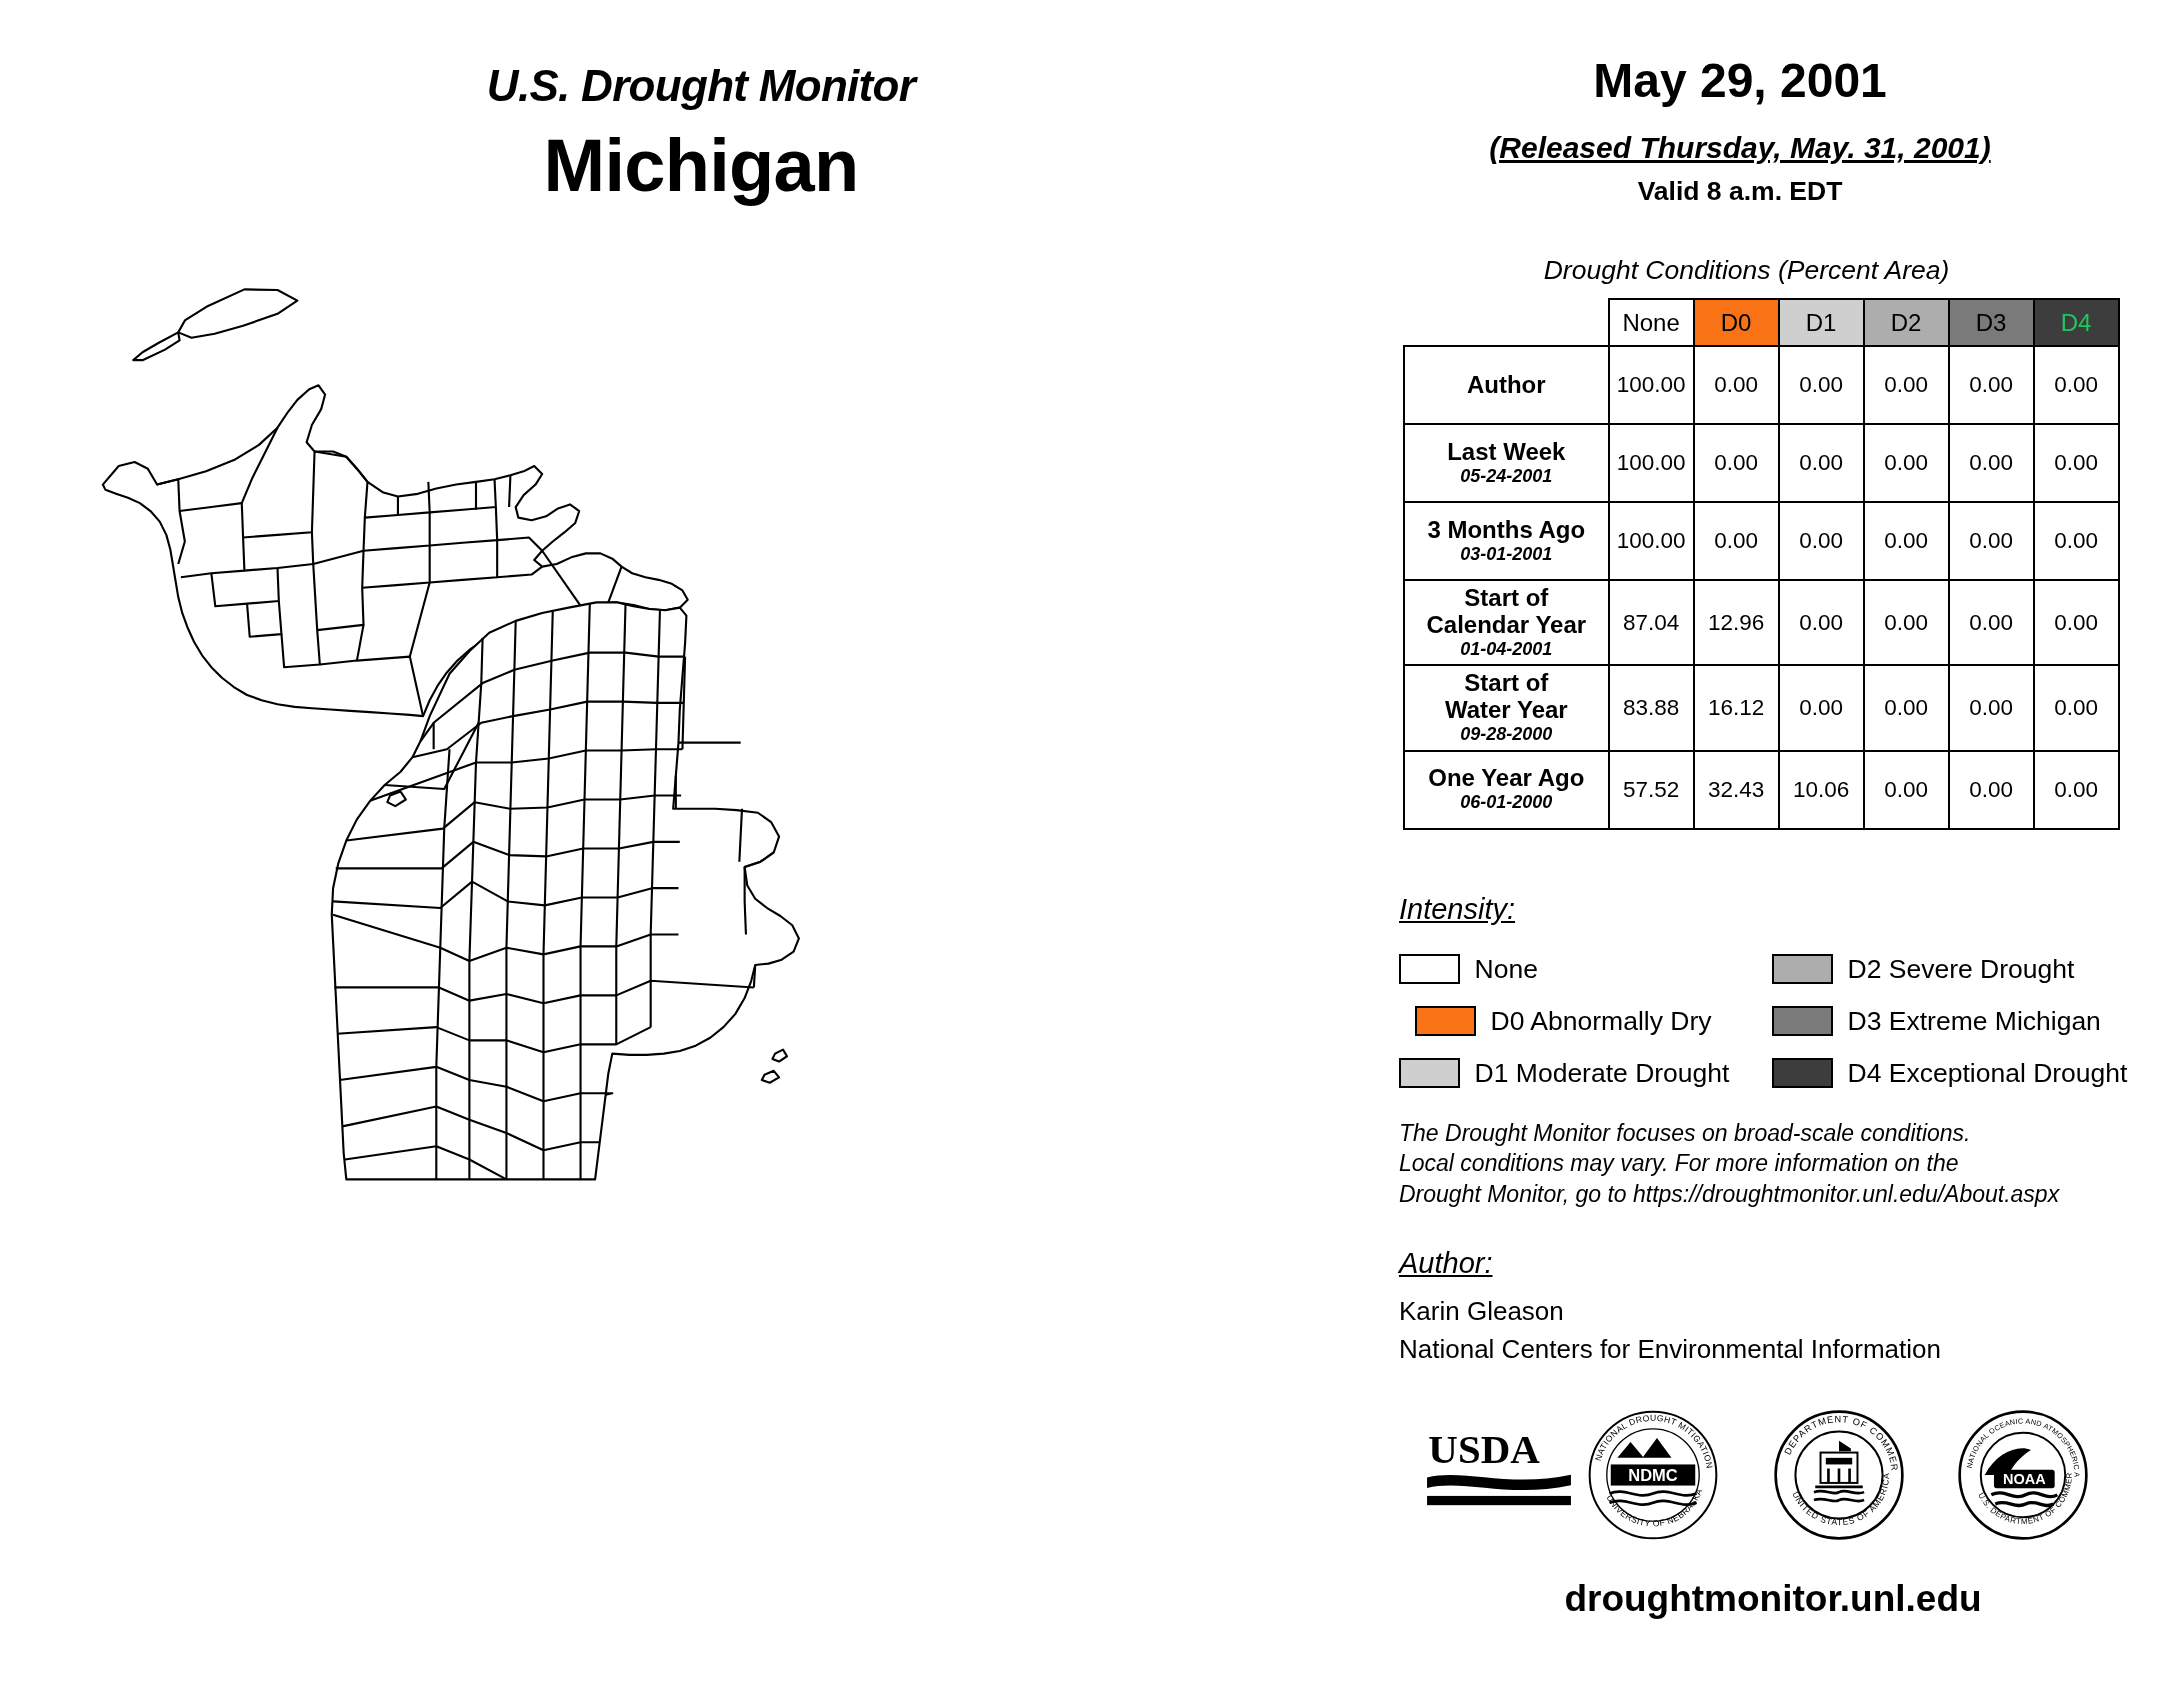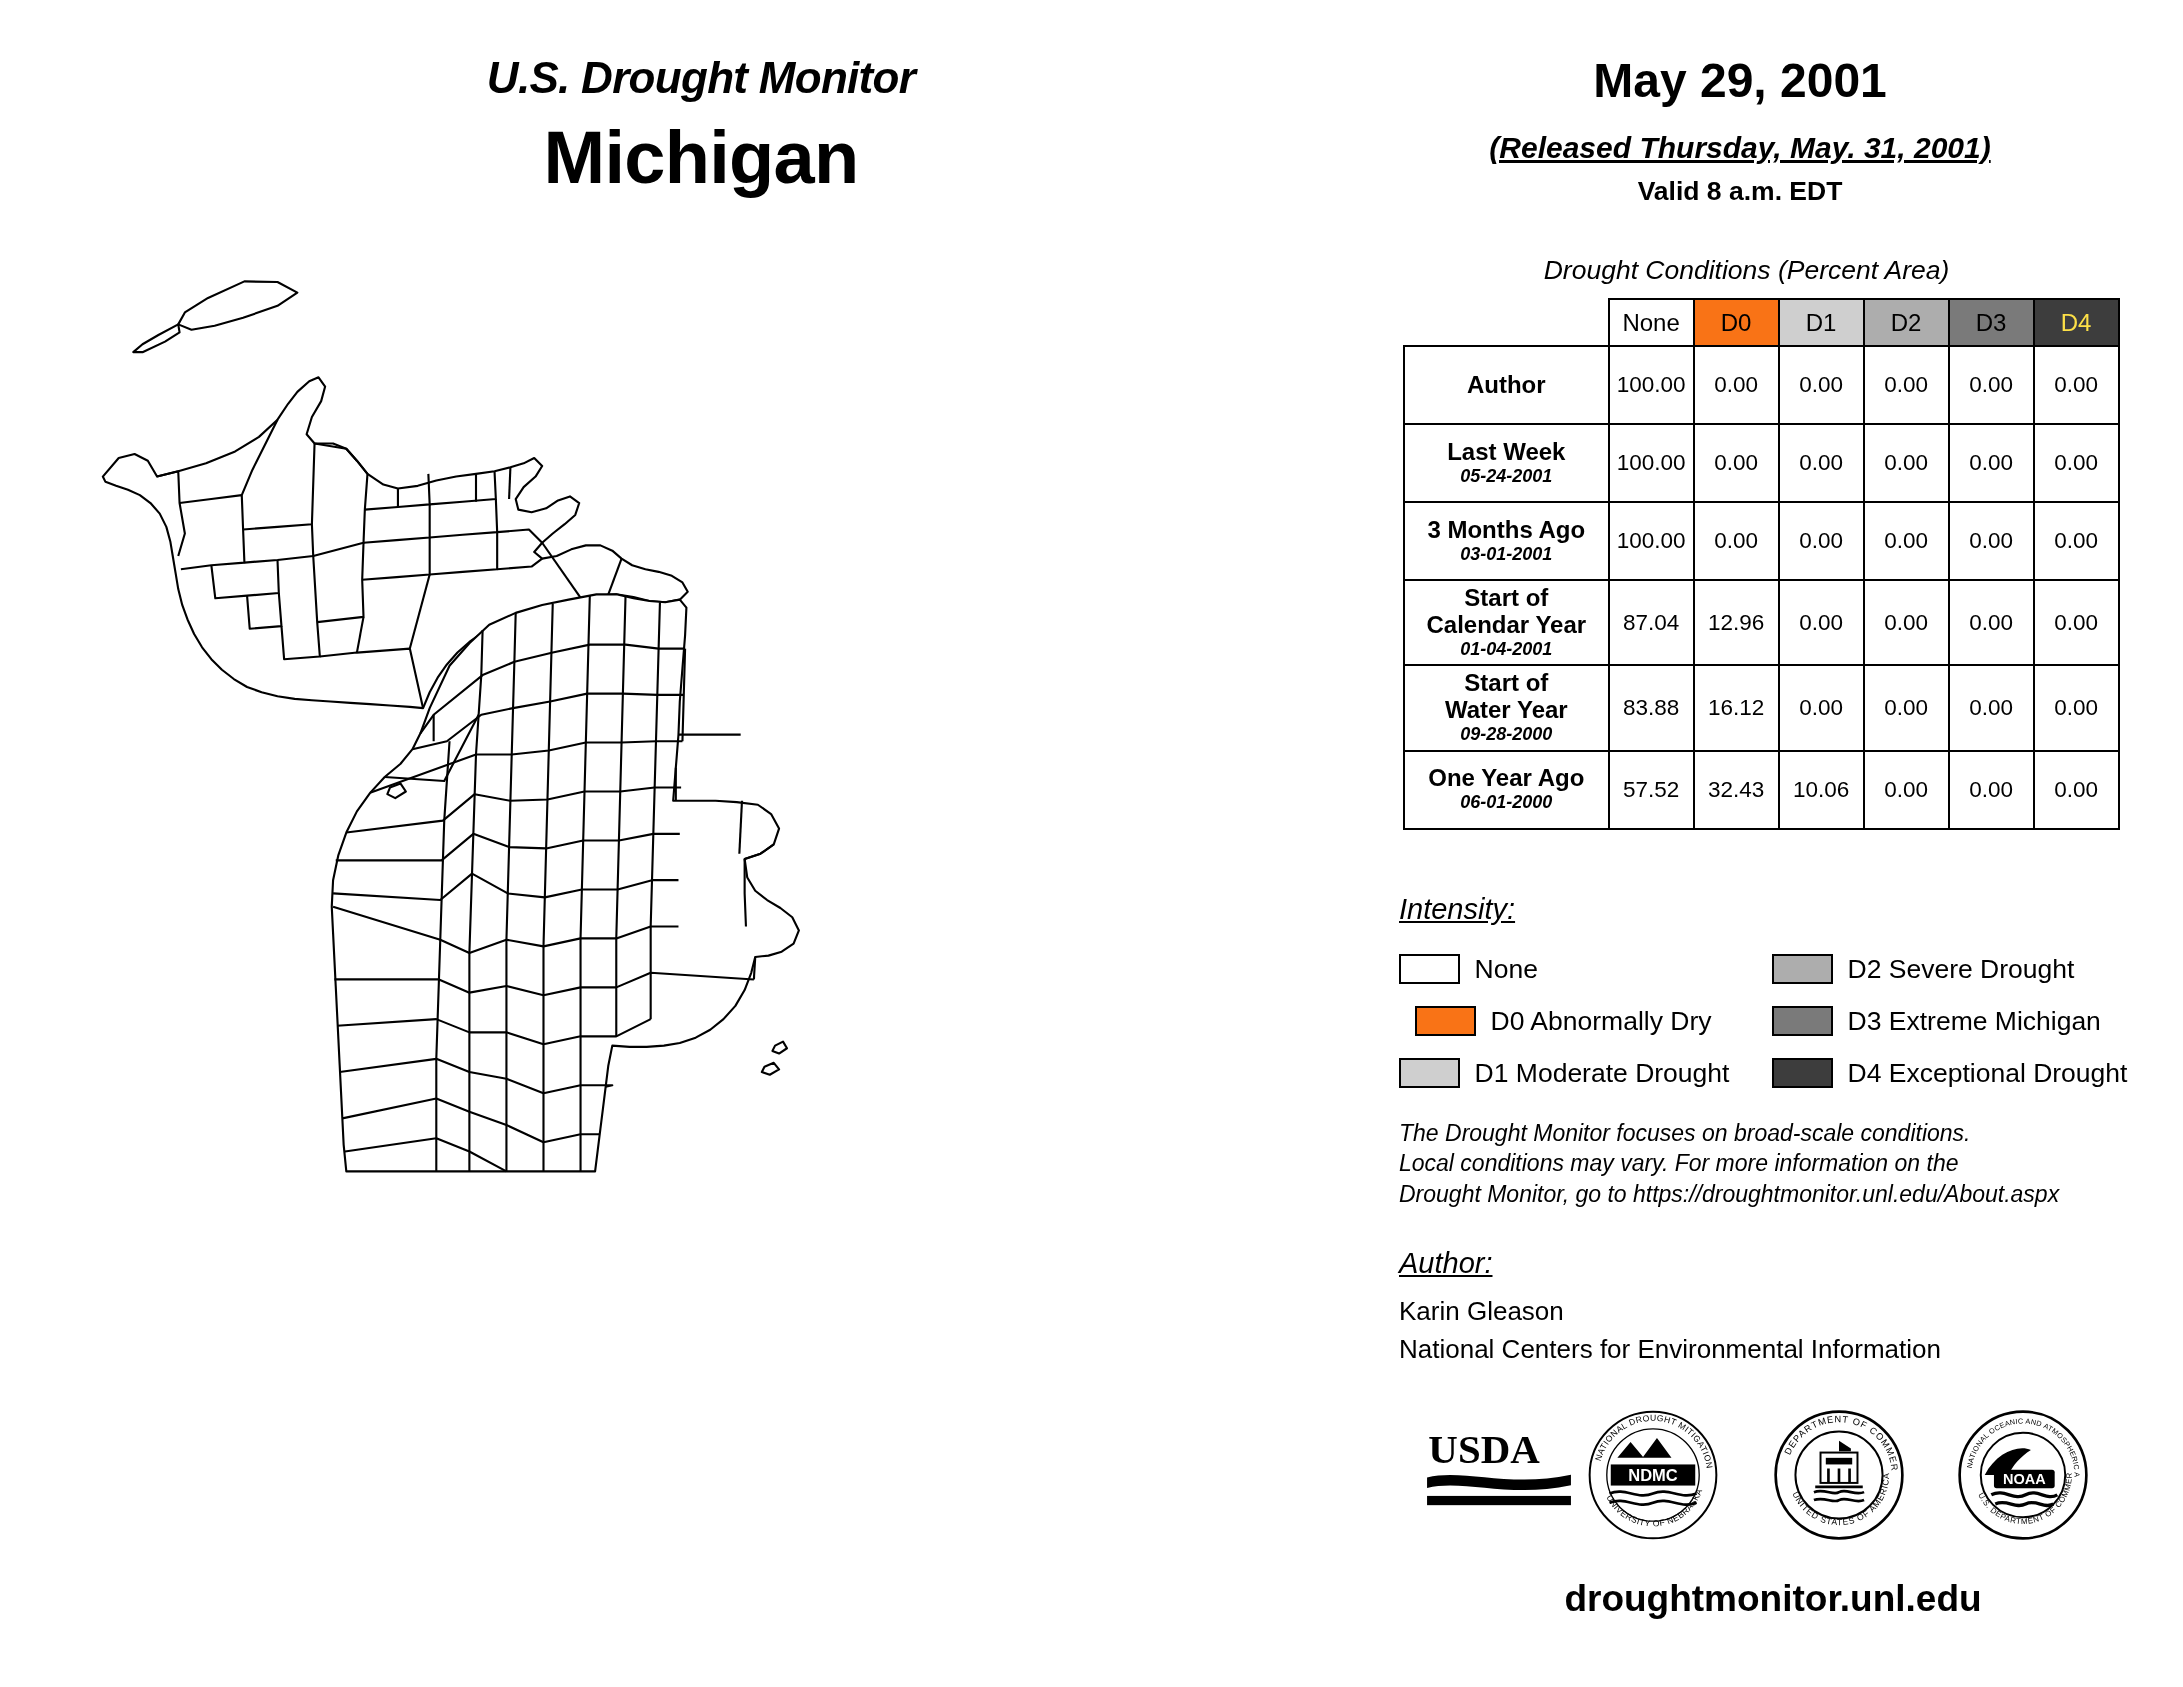--- a/index.html
+++ b/index.html
@@ -13,21 +13,21 @@
     font-family: "Liberation Sans", sans-serif;
     color: #000000;
     position: relative;
     overflow: hidden;
   }
 
   
   #left-panel {
     position: absolute;
     left: 0;
-    top: 0;
+    top: 8px;
     width: 1363px;
     height: 1657px;
   }
   #title-block {
     position: absolute;
     left: 370px;
     top: 53px;
     width: 662px;
     text-align: center;
   }
@@ -137,21 +137,21 @@
     font-weight: bold;
     font-style: italic;
     line-height: 1.2;
   }
 
   .sw-none { background: #ffffff; }
   .sw-d0   { background: #f97316; margin-left: 16px; }
   .sw-d1   { background: #cfcfcf; }
   .sw-d2   { background: #adadad; }
   .sw-d3   { background: #7a7a7a; }
-  .sw-d4   { background: #3d3d3d; color: #fde047; }
+  .sw-d4   { background: #3d3d3d; color: #22c55e; }
 
   
   #intensity-head {
     position: absolute;
     left: 36px;
     top: 893px;
     font-size: 29px;
     font-style: italic;
     font-weight: normal;
     text-decoration: underline;

